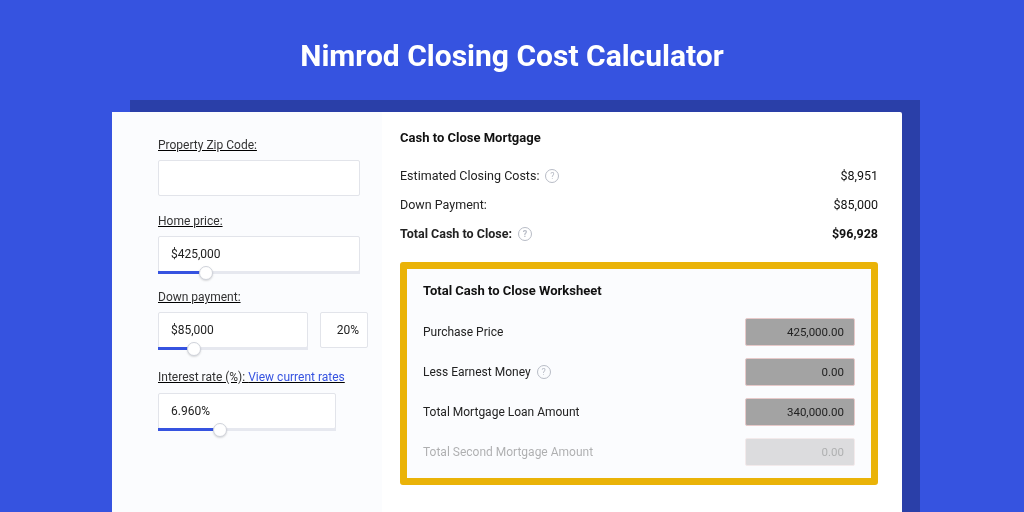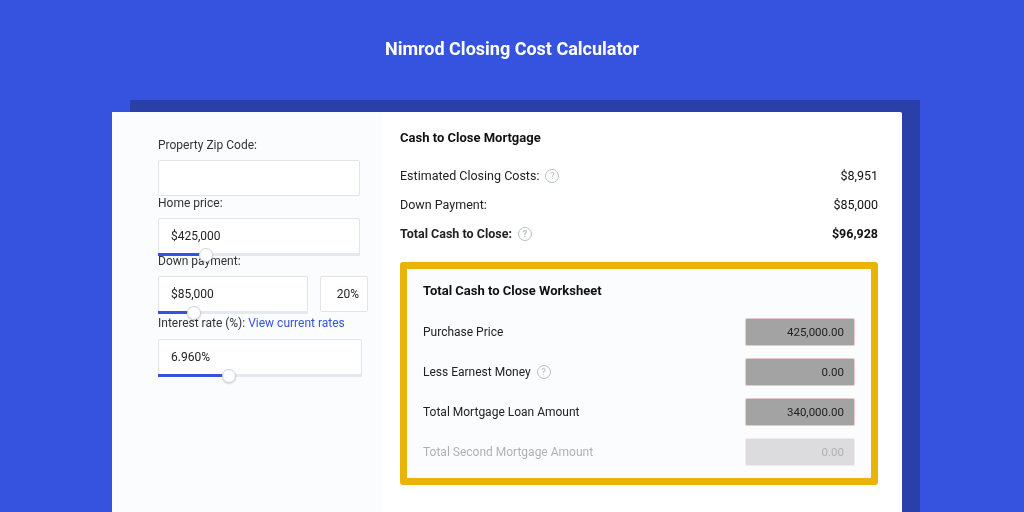--- a/index.html
+++ b/index.html
@@ -1,27 +1,27 @@
 <!DOCTYPE html>
 <html><head>
 <meta charset="utf-8">
 <style>
   * { box-sizing: border-box; margin: 0; padding: 0; font-family: -apple-system, BlinkMacSystemFont, "Segoe UI", Roboto, Helvetica, Arial, sans-serif; }
   body { width: 1024px; height: 512px; overflow: hidden; background: #3653e0; position: relative; }
-  .title { color: #fff; font-weight: 700; font-size: 18px; text-align: center; padding-top: 38px; padding-bottom: 24px; }
+  .title { color: #fff; font-weight: 700; font-size: 30px; text-align: center; padding-top: 38px; padding-bottom: 24px; }
   .shadow { position: absolute; top: 100px; left: 130px; width: 790px; height: 420px; background: #2a3fa8; }
   .card { position: absolute; top: 112px; left: 112px; width: 790px; height: 420px; background: #fff; border-radius: 2px; display: flex; }
   .left { width: 270px; padding: 26px 22px 0 46px; background: #fbfcfe; border-right: 0; }
   .right { flex: 1; padding: 18px 24px 0 18px; }
   .label { font-size: 12px; color: #333; margin-bottom: 8px; }
   .input { width: 100%; height: 36px; border: 1px solid #e2e4ea; background: #fff; padding: 12px 12px; font-size: 12px; color: #222; border-radius: 2px; }
-  .field { margin-bottom: 0; }
+  .field { margin-bottom: 18px; text-decoration: underline; }
   .slider-wrap { position: relative; width: 100%; }
   .slider-wrap.w150 { width: 150px; }
-  .slider-wrap.w178 { width: 204px; }
+  .slider-wrap.w178 { width: 178px; }
   .track { position: absolute; left: 0; right: 0; bottom: -2px; height: 3px; background: #e6e8ef; }
   .fill { position: absolute; left: 0; bottom: -2px; height: 3px; background: #3653e0; }
   .thumb { position: absolute; bottom: -8px; width: 14px; height: 14px; border-radius: 50%; background: #fff; border: 1px solid #d0d3db; box-shadow: 0 1px 2px rgba(0,0,0,0.15); }
   .dp-row { display: flex; gap: 12px; }
   .dp-row .slider-wrap { flex: 0 0 150px; }
   .dp-pct { flex: 0 0 48px; }
   .dp-pct .input { padding: 0 8px; text-align: right; }
   .ir-label { font-size: 12px; color: #333; }
   .link { color: #3653e0; cursor: pointer; font-size: 12px; }
   .sum-title { font-weight: 700; font-size: 13px; color: #111; margin-bottom: 16px; }

